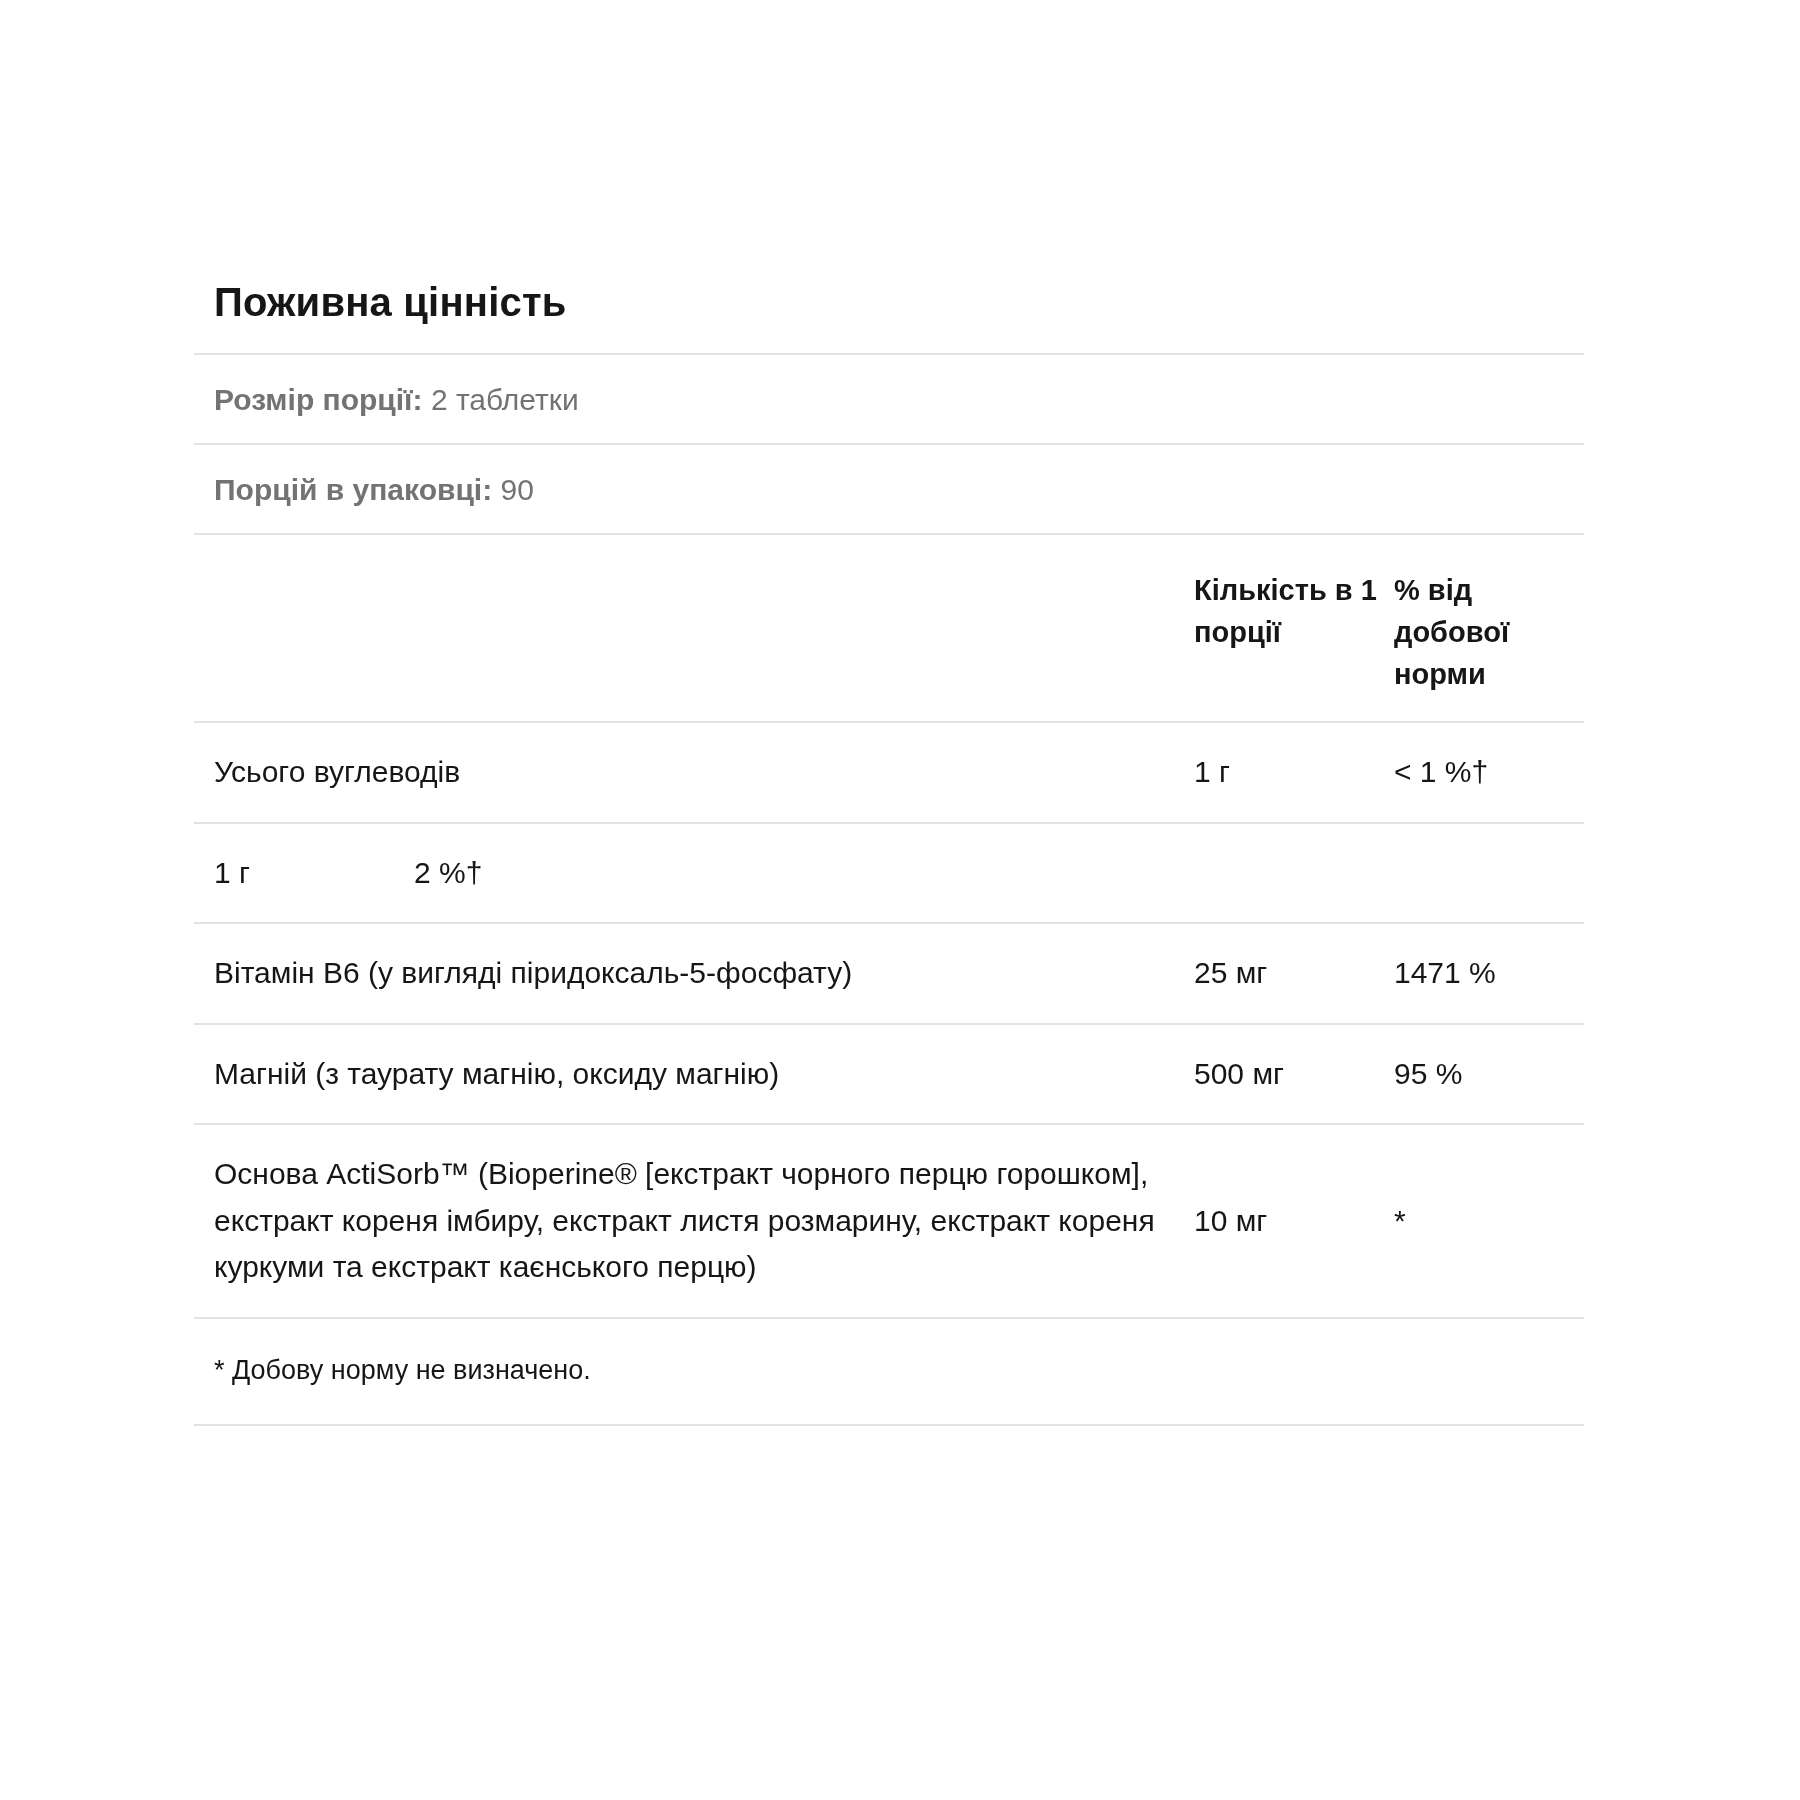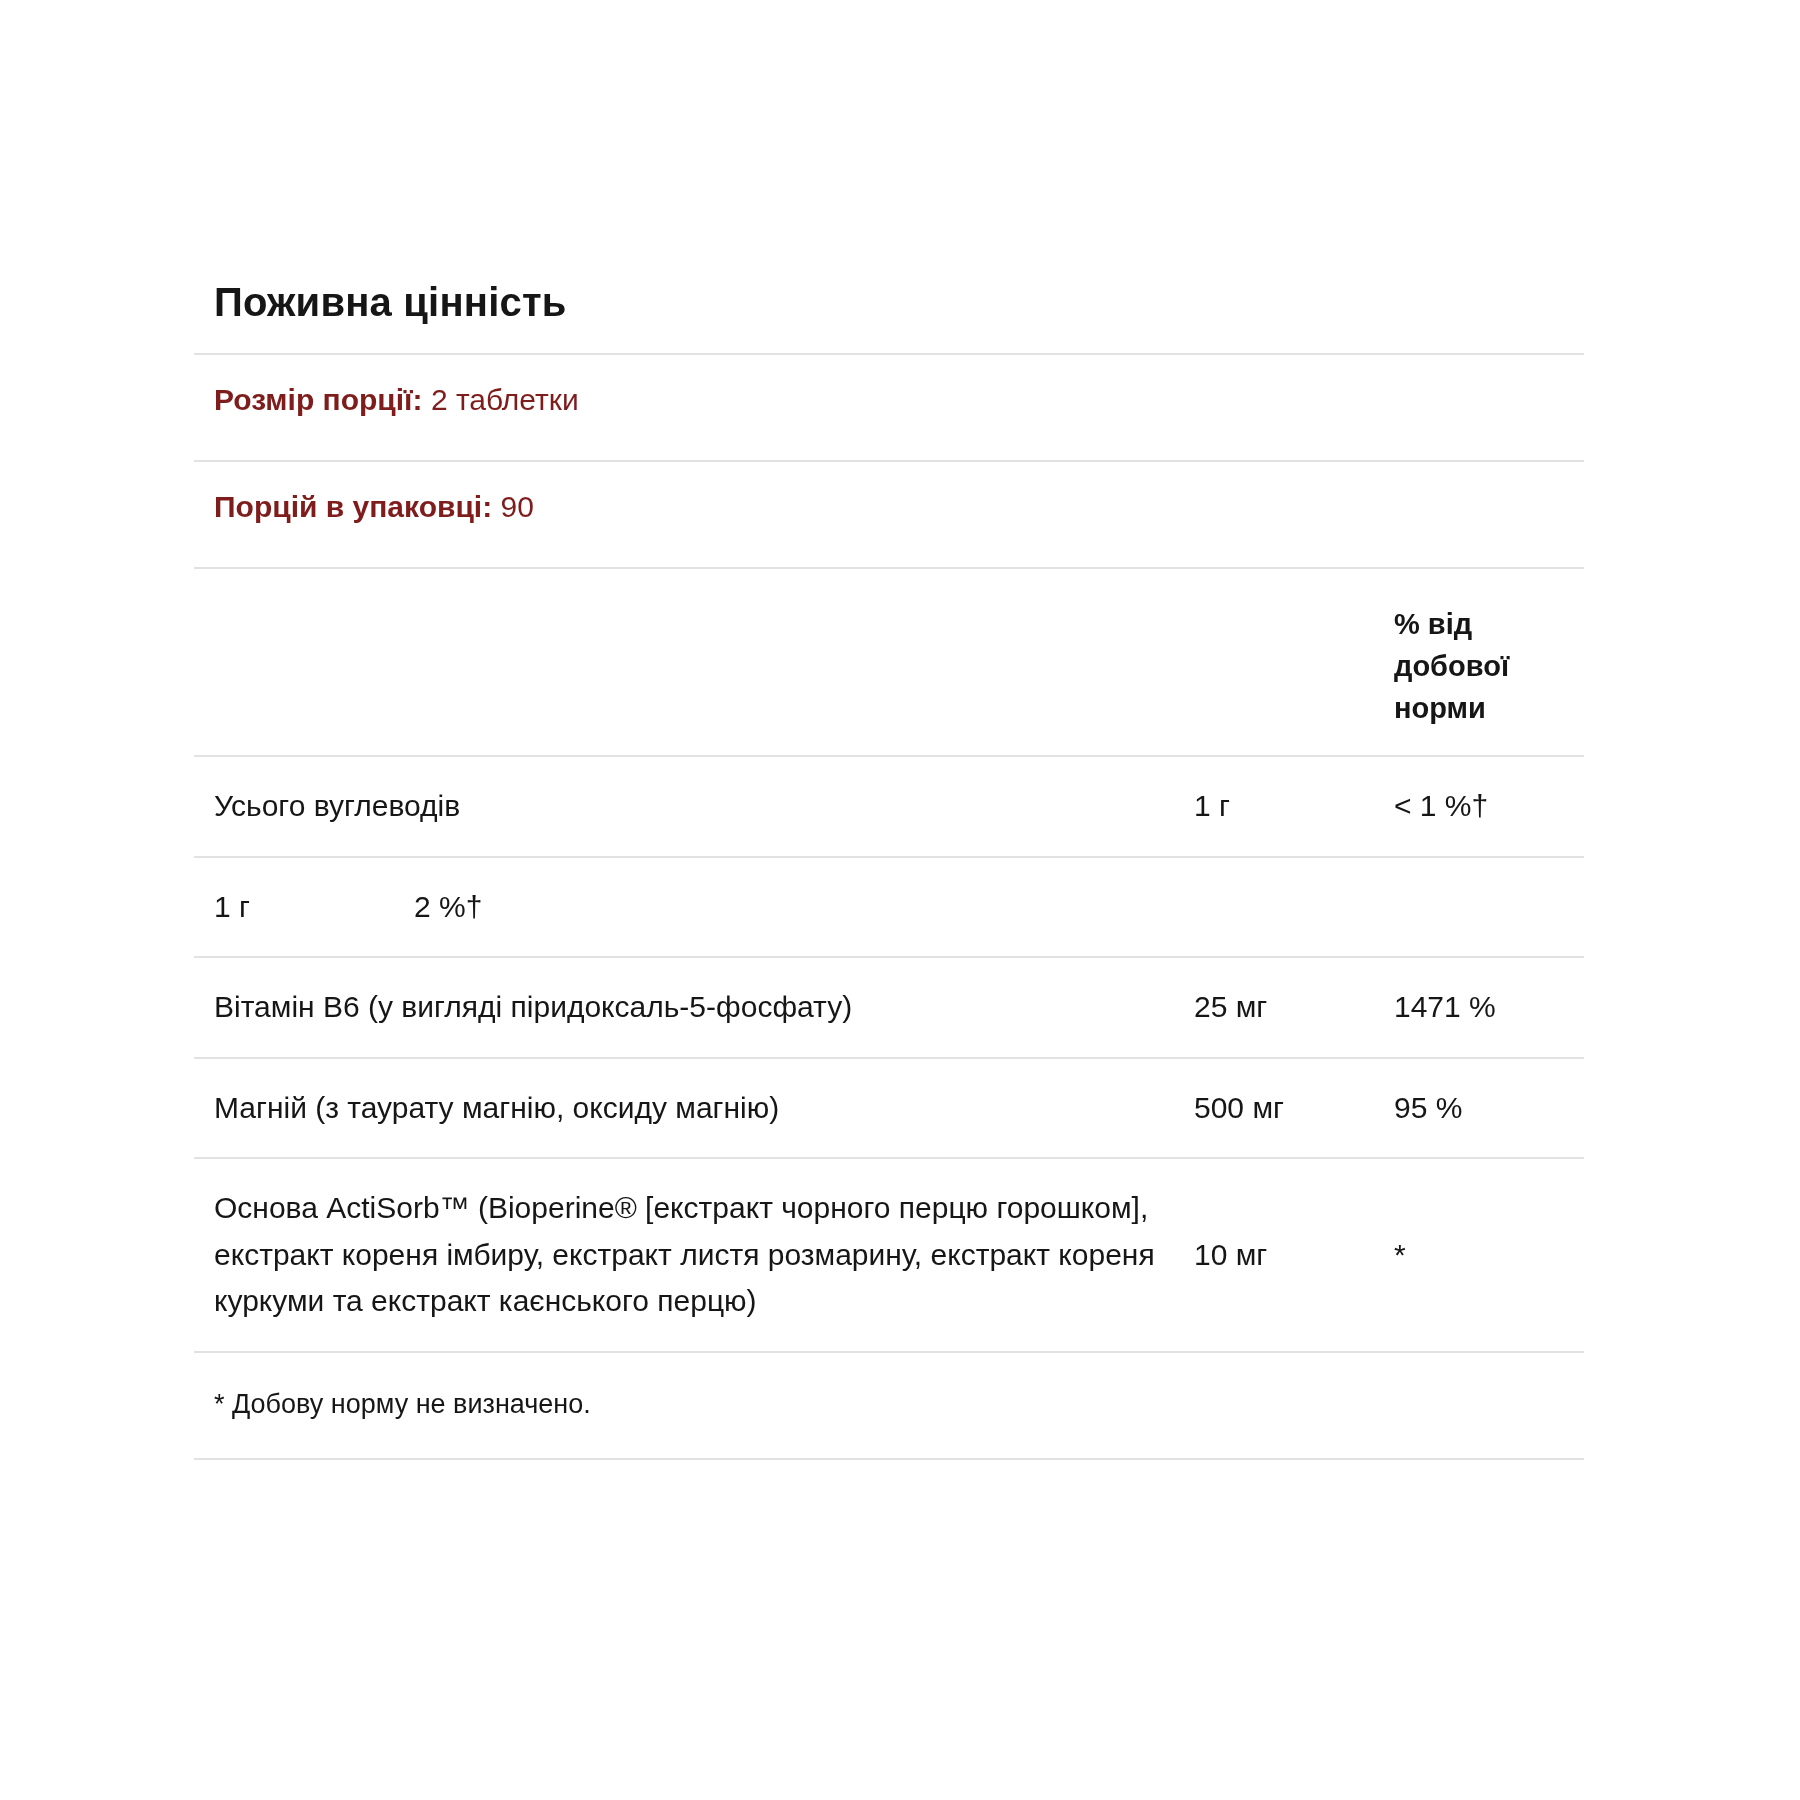--- a/index.html
+++ b/index.html
@@ -30,22 +30,22 @@
     padding: 0 0 28px 20px;
   }
 
   .rule {
     border-top: 2px solid #e2e2e2;
   }
 
   .serving-row {
     font-size: 30px;
     font-weight: 700;
-    color: #7f1d1d;
-    padding: 28px 0 43px 20px;
+    color: #737373;
+    padding: 28px 0 26px 20px;
   }
   .serving-row .val {
     font-weight: 400;
   }
 
   
   .cols-head {
     display: flex;
     align-items: flex-start;
     padding: 34px 0 26px 20px;
@@ -122,20 +122,21 @@
 
   <div class="serving-row">
     <span>Порцій в упаковці:</span>
     <span class="val">90</span>
   </div>
 
   <div class="rule"></div>
 
   <div class="cols-head">
     <div class="spacer"></div>
+    <div class="col-amount">Кількість в 1 порції</div>
     <div class="col-dv">% від добової норми</div>
   </div>
 
   <div class="rule"></div>
 
   <div class="nutr-row">
     <div class="nutr-name">Усього вуглеводів</div>
     <div class="nutr-amount">1 г</div>
     <div class="nutr-dv">&lt; 1 %†</div>
   </div>

